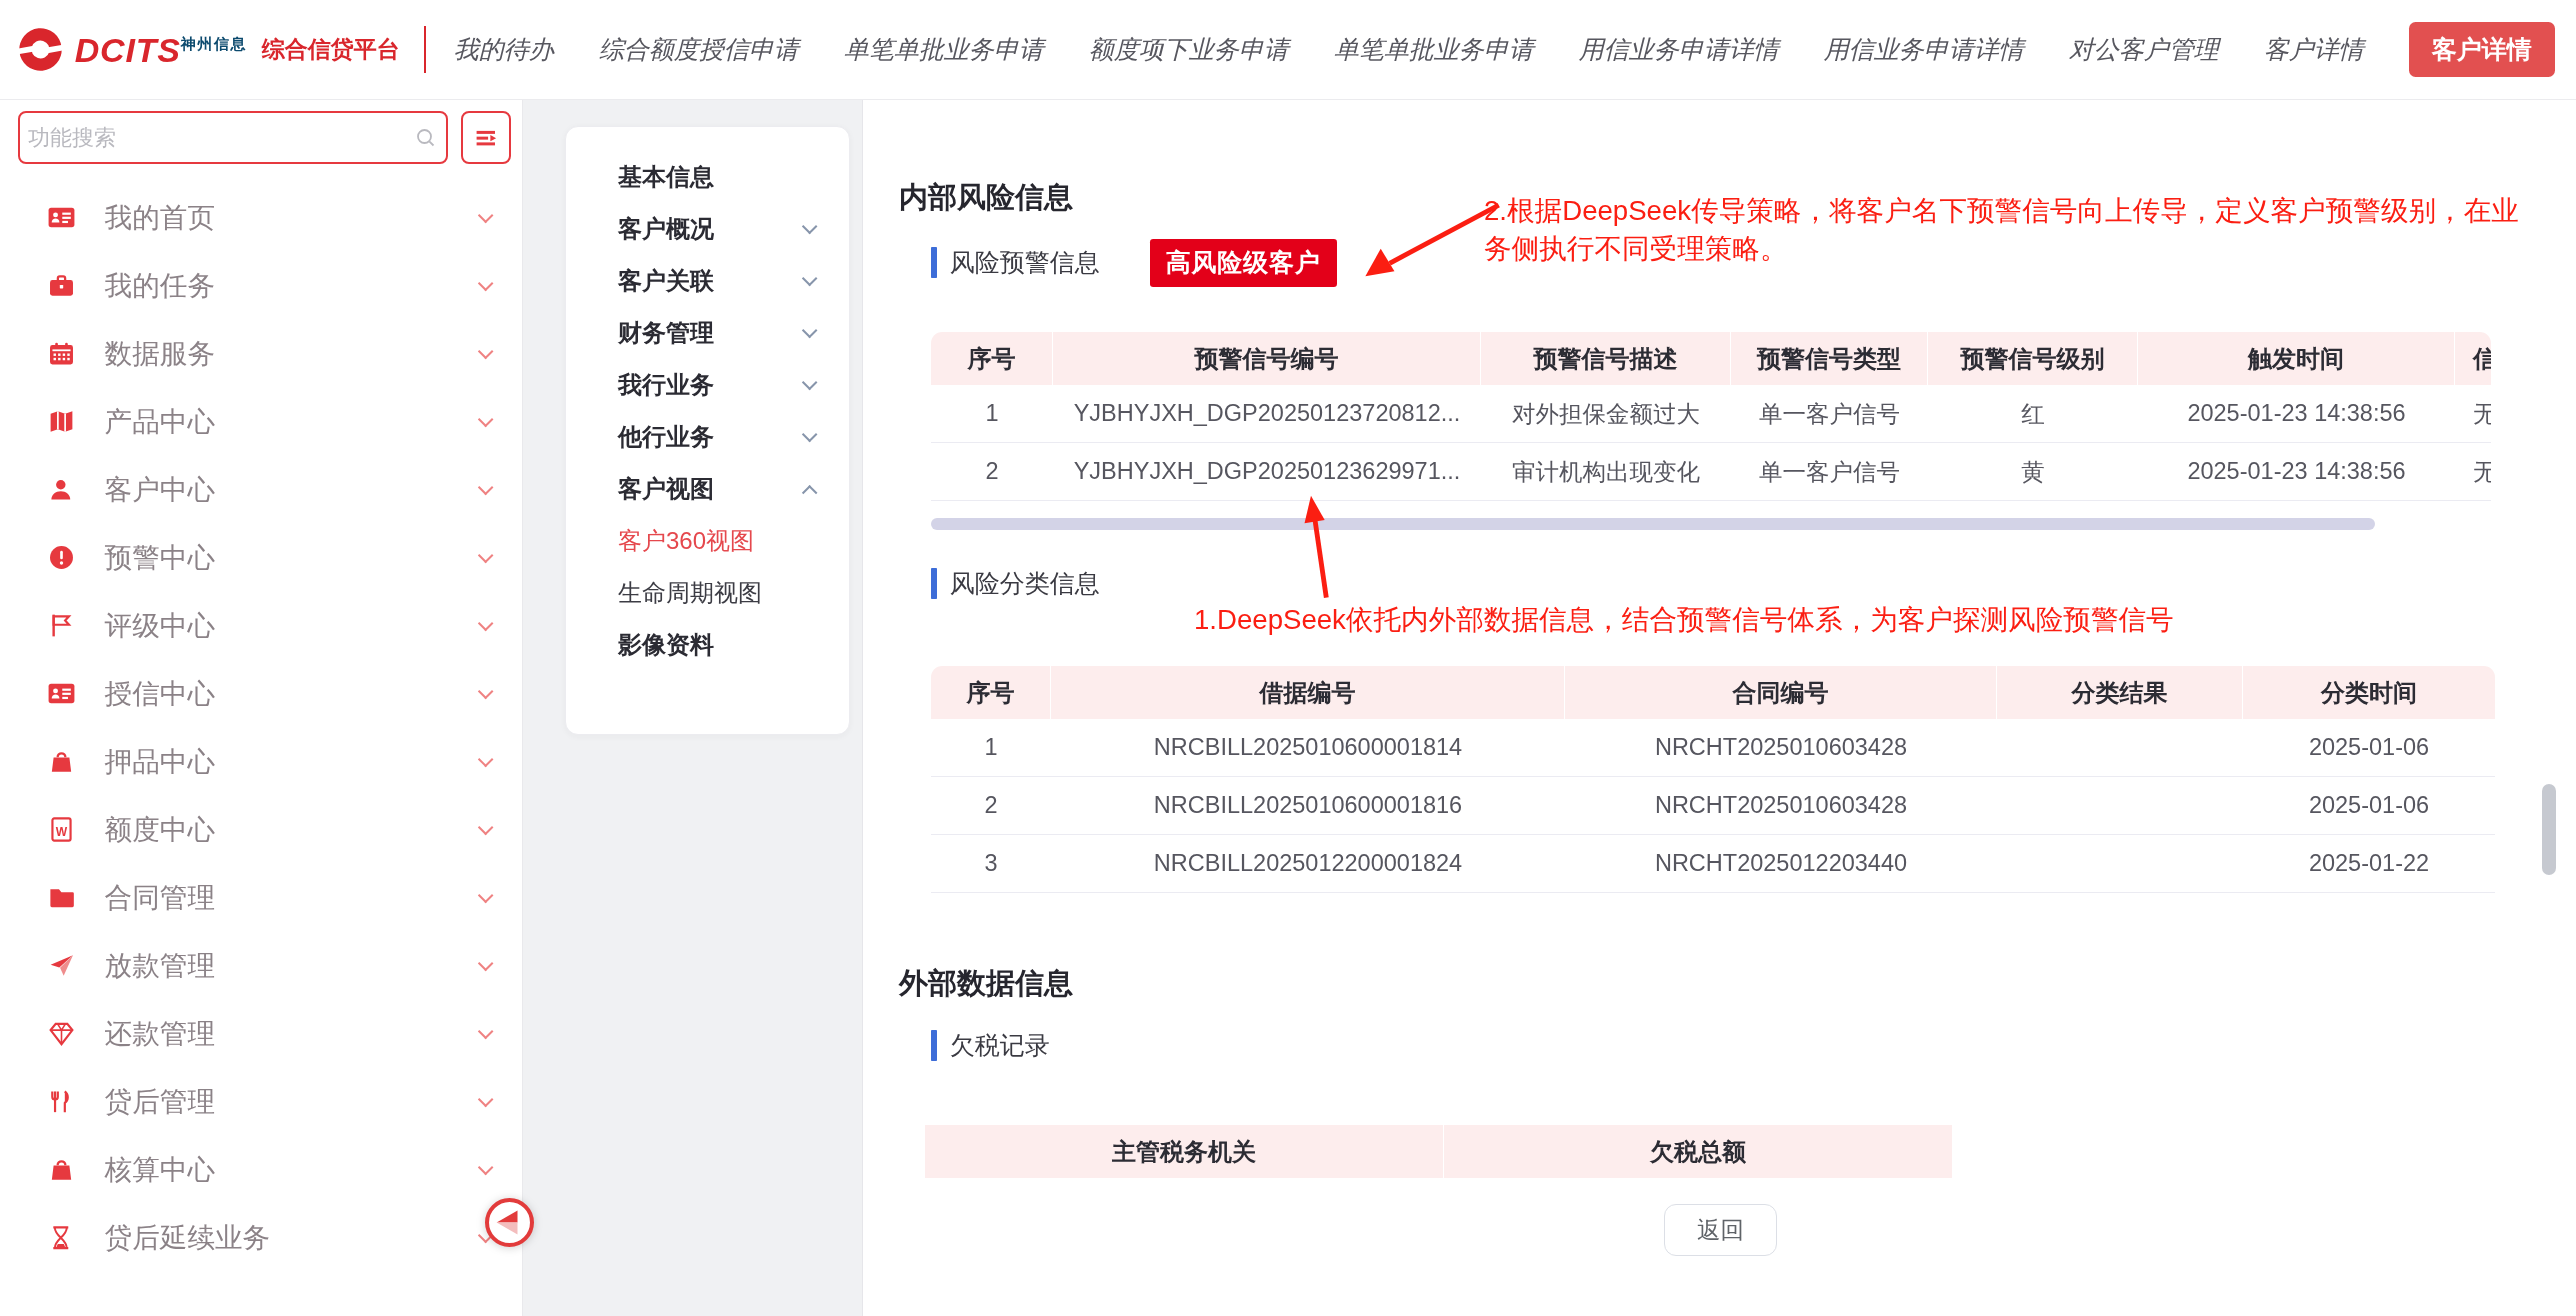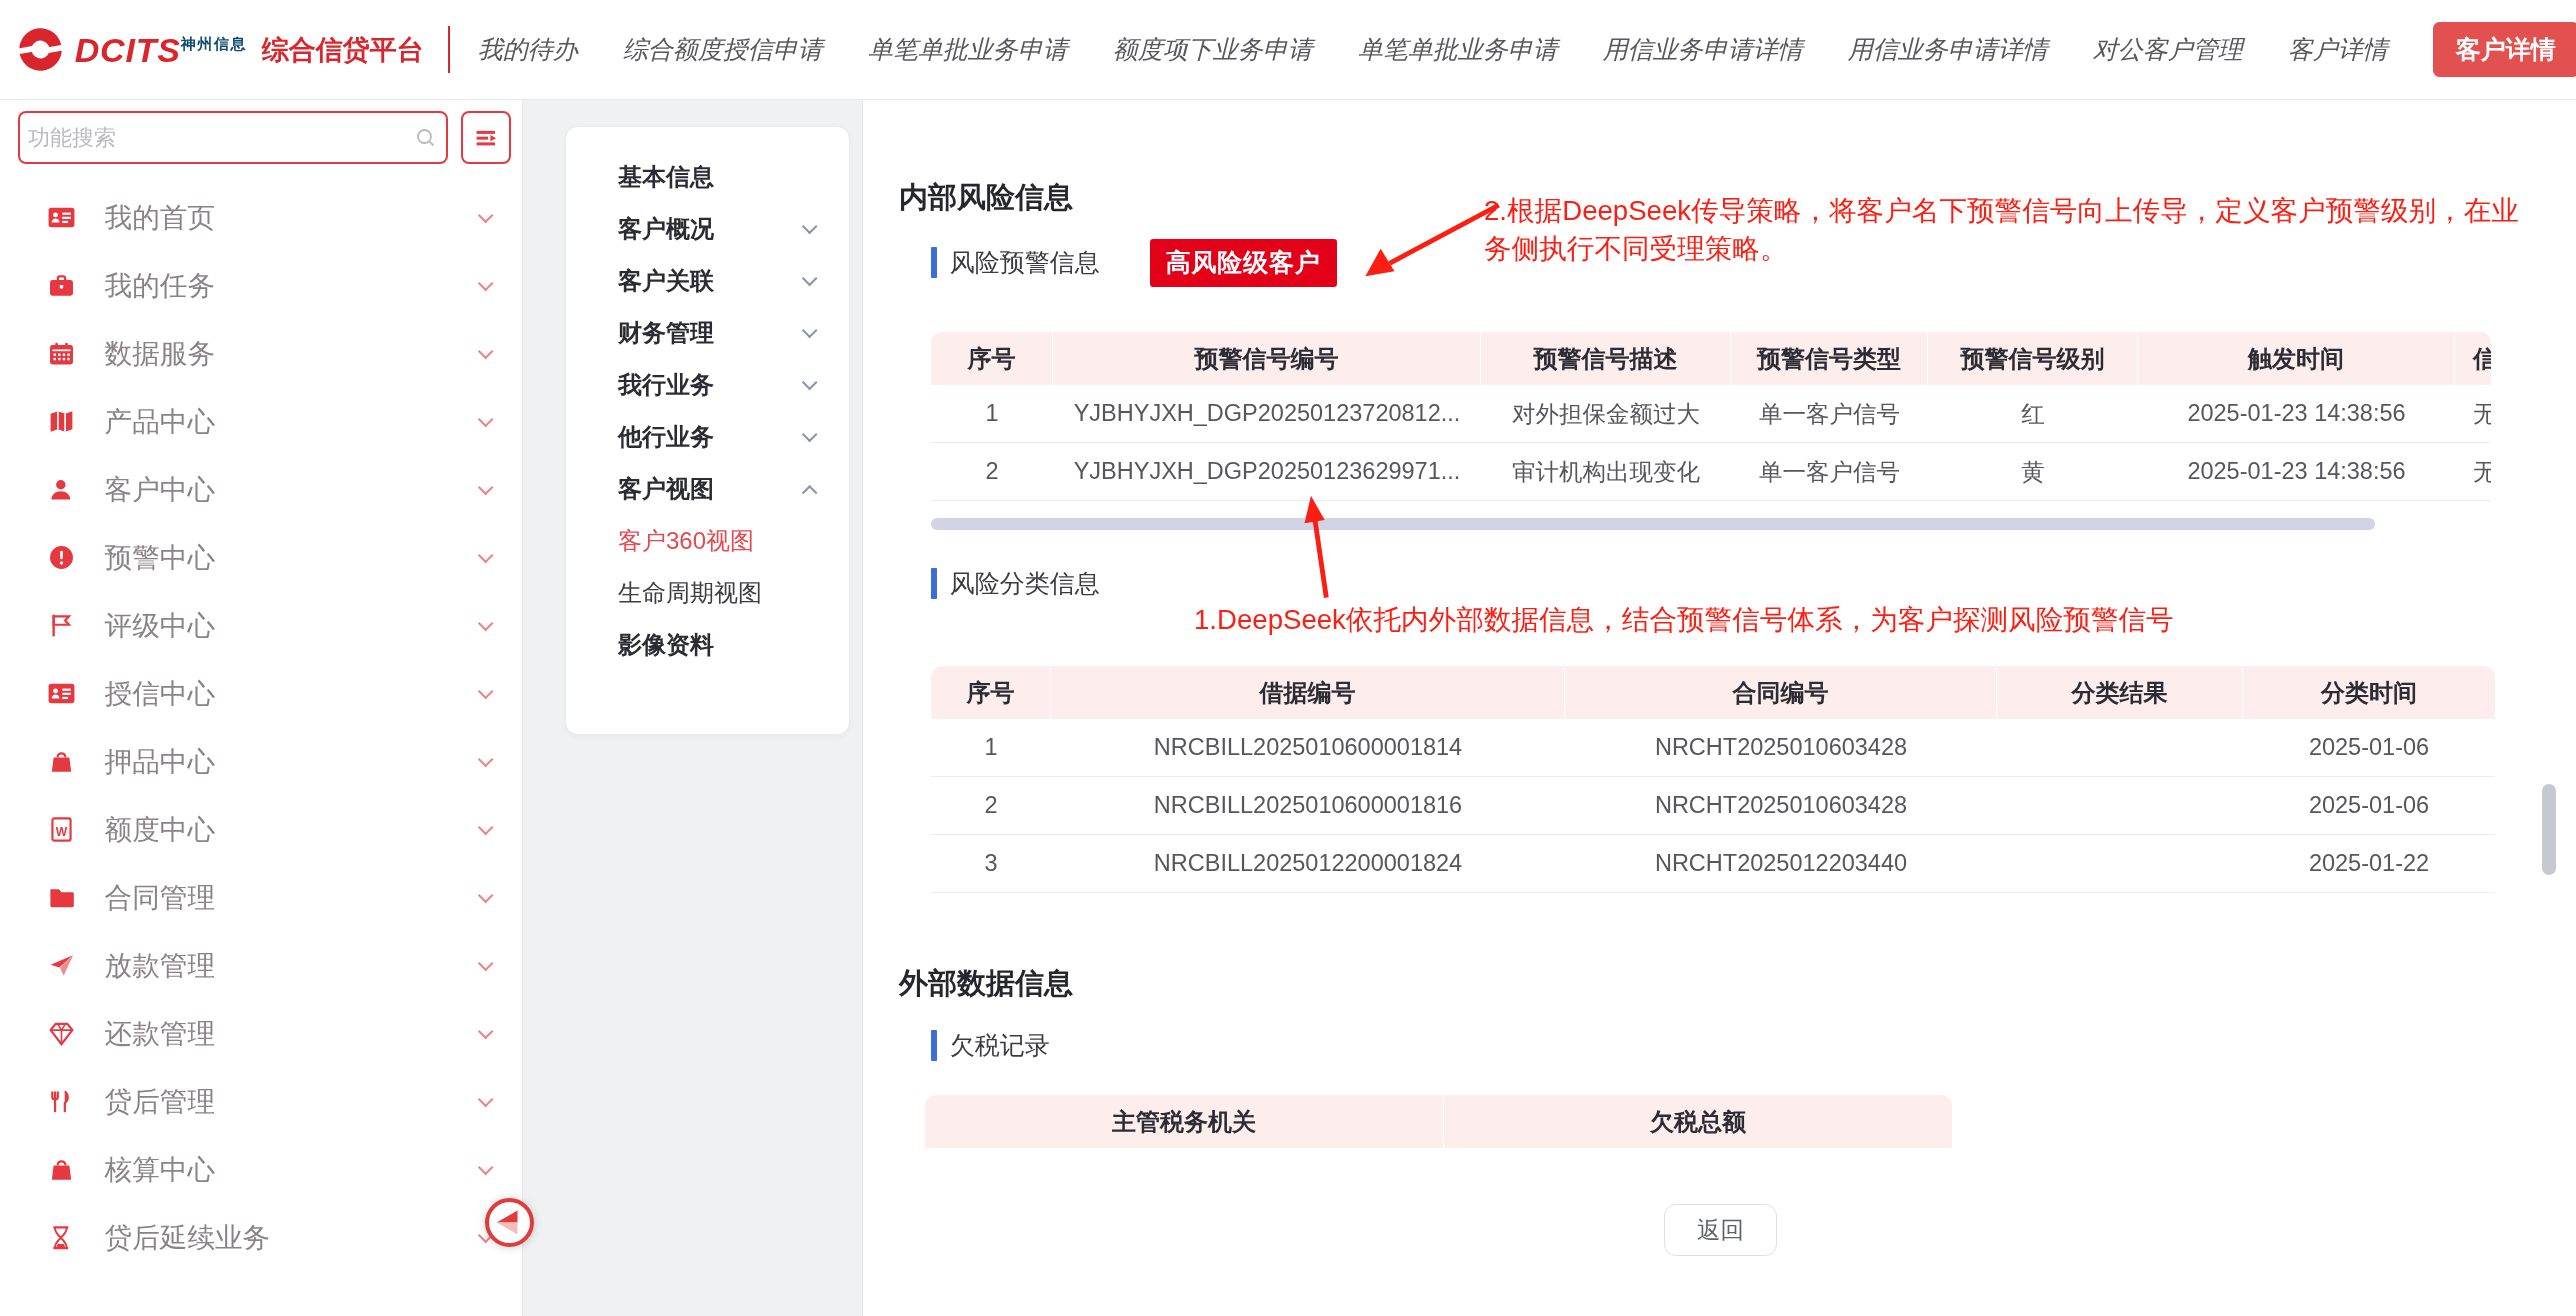--- a/index.html
+++ b/index.html
@@ -5,21 +5,21 @@
   * { margin:0; padding:0; box-sizing:border-box; }
   html,body { width:2576px; height:1317px; font-family:"Liberation Sans",sans-serif; background:#f0f1f3; overflow:hidden; position:relative; }
 
   
   .topbar { position:absolute; left:0; top:0; width:2576px; height:100px; background:#fff; border-bottom:1.6px solid #ebebee; display:flex; align-items:center; z-index:5; }
   .logo-wrap { display:flex; align-items:center; margin-left:16px; flex:0 0 auto; }
   .logo-swirl { width:49px; height:49px; position:relative; margin-right:9.7px; }
   .logo-text { display:flex; flex-direction:row; line-height:1; }
   .logo-brand { font-size:34px; font-weight:bold; font-style:italic; color:#d9262c; letter-spacing:0.8px; }
   .logo-sub { font-size:15px; font-weight:bold; color:#0c4a6e; margin-top:3.2px; letter-spacing:1.6px; }
-  .logo-product { font-size:27px; font-weight:bold; color:#d9262c; margin-left:14.6px; }
+  .logo-product { font-size:23px; font-weight:bold; color:#d9262c; margin-left:14.6px; }
   .logo-divider { width:2.4px; height:47px; background:#d9262c; margin:0 27.6px 0 24px; }
   .nav-tabs { display:flex; align-items:center; gap:45px; flex:0 0 auto;font-style:italic; }
   .nav-tab { font-size:25px; color:#57575f; cursor:pointer; white-space:nowrap; }
   .nav-tab-active { background:#e25050; color:#fff; font-weight:bold; font-size:25px; padding:11.3px 23px; border-radius:6.5px; margin-left:45px; white-space:nowrap; }
   .top-right { display:flex; align-items:center; margin-left:42px; gap:24px; }
   .drop-btn { width:55px; height:47px; background:#eef3fa; border:1.6px solid #d2ddee; border-radius:8px; display:flex; align-items:center; justify-content:center; }
 
   
   .sidebar { position:absolute; left:0; top:100px; width:523px; height:1216px; background:#fff; border-right:0.8px solid #e9e9ec; z-index:4; }
   .search-row { display:flex; align-items:center; padding:11.3px 11.3px 0 18px; gap:13px; }
@@ -52,21 +52,21 @@
   .sec-bar { width:5.7px; height:31px; background:#3d6dd8; margin-right:13px; border-radius:0.8px; }
   .sec-label { font-size:25px; color:#3a3a42; }
   .risk-badge { margin-left:50px; background:#e30019; color:#fff; font-weight:bold; font-size:25px; padding:7.3px 16px; border-radius:3.2px; letter-spacing:0.8px; }
   .note { position:absolute; color:#fb1e12; font-size:27.6px; line-height:38px; }
   .annot-arrow { position:absolute; }
 
   .tblwrap { position:absolute; overflow:hidden; border-radius:11.3px 11.3px 0 0; }
   .thead, .trow { display:grid; }
   .t1 .thead, .t1 .trow { grid-template-columns:122px 428px 250px 197px 210px 317px 405px; width:1928px; }
   .t2 .thead, .t2 .trow { grid-template-columns:120px 514px 432px 246px 252px; }
-  .t3 .thead, .t3 .trow { grid-template-columns:519px 508px; }
+  .t3 .thead, .t3 .trow { grid-template-columns:519px 508px;margin-top:30px; }
   .th { background:#fdeded; height:53px; display:flex; align-items:center; justify-content:center; font-size:24px; font-weight:bold; color:#2c2c34; border-right:1.6px solid #fff; }
   .th:last-child { border-right:none; }
   .trow > div { height:58px; display:flex; align-items:center; justify-content:center; font-size:23.5px; color:#56565f; border-bottom:0.8px solid #ebebf2; background:#fff; }
   .clipcell { justify-content:flex-start !important; padding-left:18px; }
   .th.clipcell { justify-content:flex-start; }
 
   .hscroll { position:absolute; height:12px; background:#d3d3e7; border-radius:6.5px; }
   .vscroll-thumb { position:absolute; right:20px; top:784px; width:13.8px; height:91px; background:#c6c9d0; border-radius:7.3px; z-index:8; }
 
   .back-btn { position:absolute; width:113px; height:52px; background:#fff; border:1.6px solid #dcdfe6; border-radius:12px; font-size:23.5px; color:#5f6368; display:flex; align-items:center; justify-content:center; cursor:pointer; }

